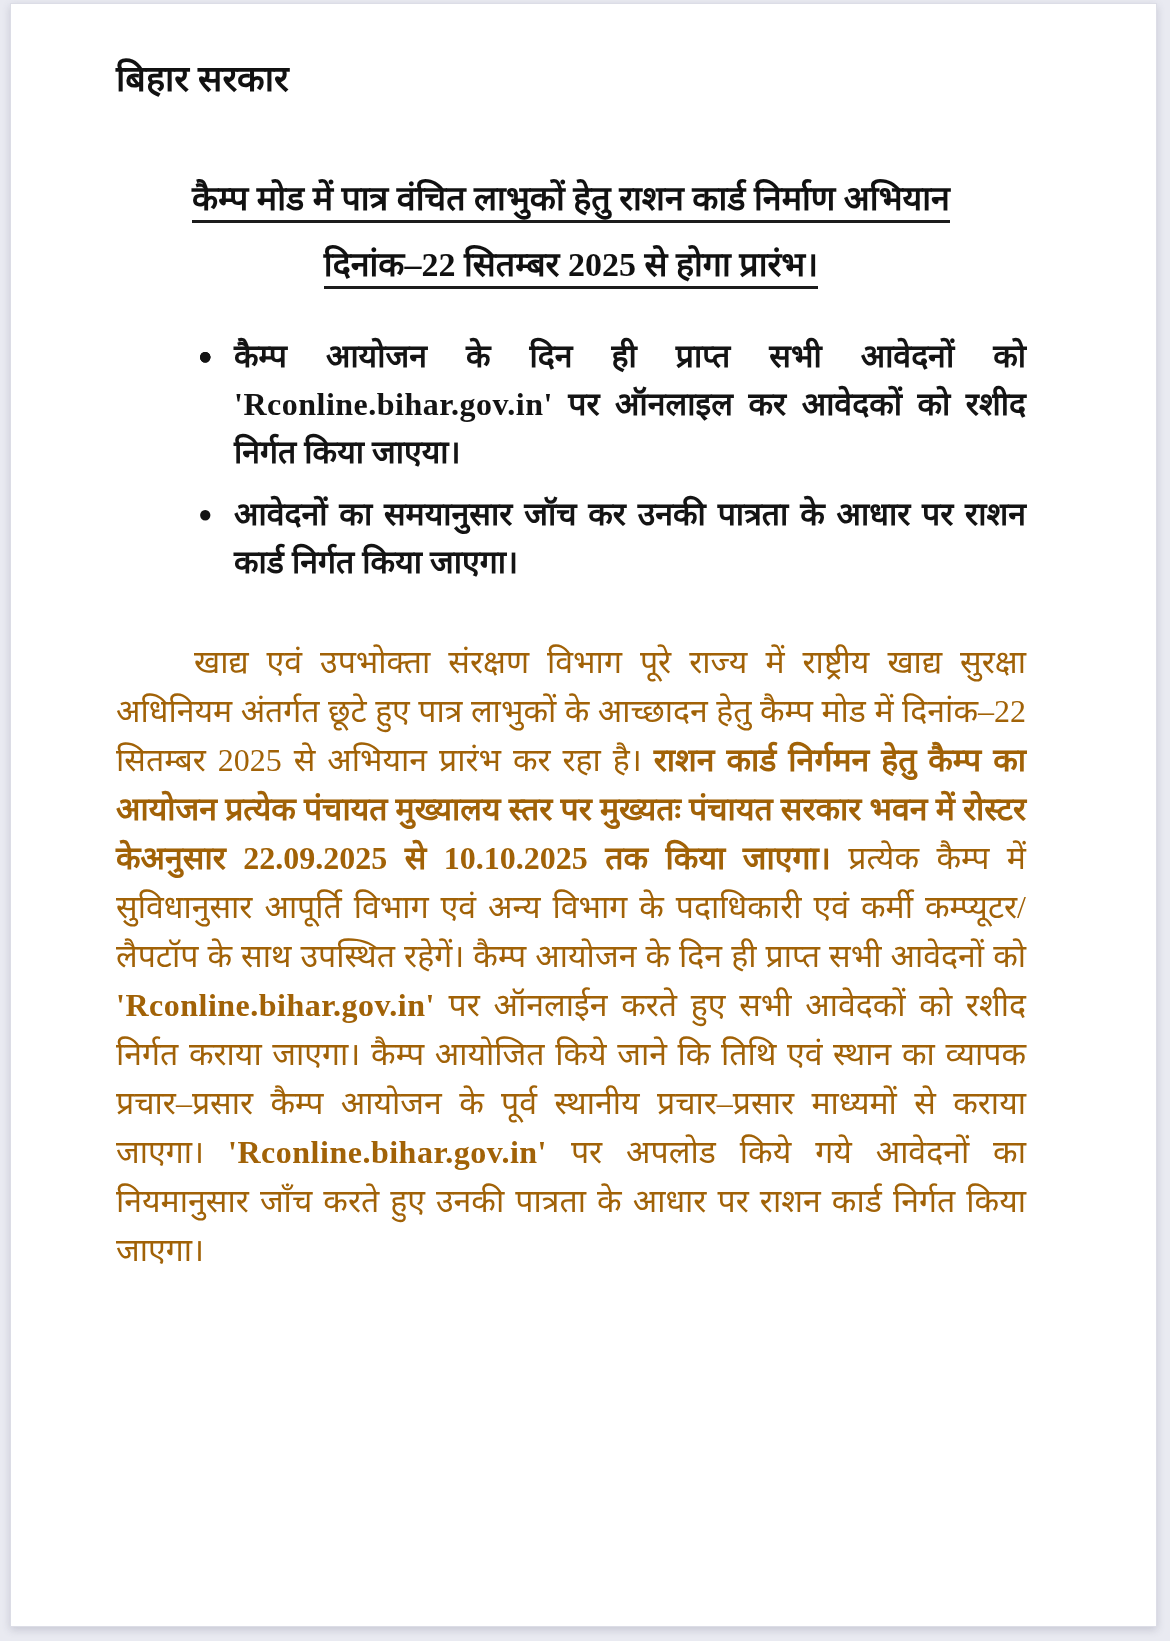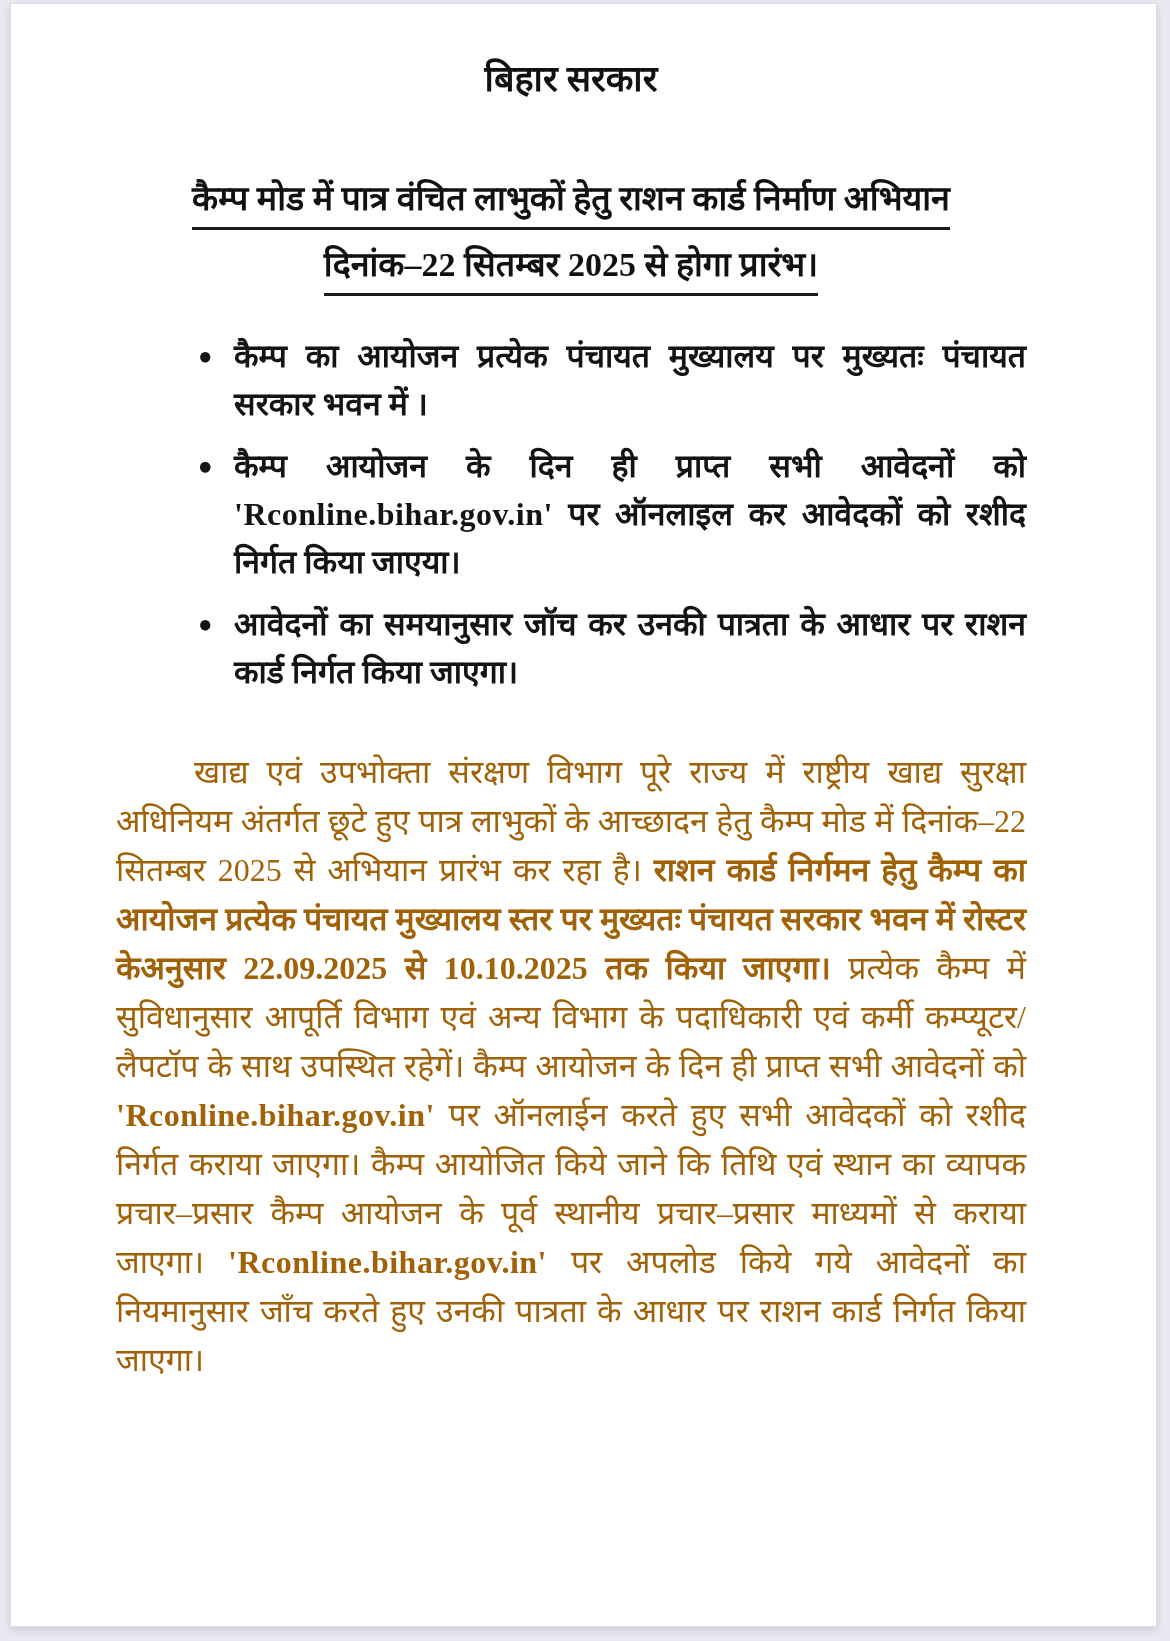--- a/index.html
+++ b/index.html
@@ -17,37 +17,37 @@
     width: 1147px;
     height: 1624px;
     box-sizing: border-box;
     background: #ffffff;
     border: 1px solid #dcdde6;
     box-shadow: 0 3px 8px rgba(70,70,100,0.20);
     padding: 52px 130px 0 105px;
     color: #141414;
   }
   .org-header {
-    text-align: center;
+    text-align: left;
     font-weight: bold;
     font-size: 36px;
     line-height: 46px;
     color: #111;
   }
   .doc-title {
     margin-top: 64px;
     text-align: center;
     font-weight: bold;
     font-size: 34px;
     line-height: 66px;
     color: #111;
   }
   .doc-title .u {
     border-bottom: 3px solid #1c1c1c;
-    padding-bottom: 10px;
+    padding-bottom: 3px;
   }
   ul.points {
     list-style: none;
     margin: 34px 0 0 0;
     padding: 0;
     font-size: 32px;
     font-weight: bold;
     line-height: 48px;
     text-align: justify;
   }
@@ -90,21 +90,21 @@
   </div>
 
   <div class="doc-title">
     <div><span class="u">कैम्प मोड में पात्र वंचित लाभुकों हेतु राशन कार्ड निर्माण अभियान</span></div>
     <div><span class="u">दिनांक–22 सितम्बर 2025 से होगा प्रारंभ।</span></div>
   </div>
 
   <ul class="points">
     <li>
       <span class="dot">●</span>
-      <span>कैम्प का आयोजन प्रत्येक पंचायत मुख्यालय पर मुख्यतः पंचायत सरकार भवन में ।</span><span class="latin-bold"></span><span></span>
+      <span class="latin-bold"></span><span></span>
     </li>
     <li>
       <span class="dot">●</span>
       <span class="latin-bold"></span><span></span>
     </li>
     <li>
       <span class="dot">●</span>
       <span>कैम्प आयोजन के दिन ही प्राप्त सभी आवेदनों को </span><span class="latin-bold">'Rconline.bihar.gov.in'</span><span> पर ऑनलाइल कर आवेदकों को रशीद निर्गत किया जाएया।</span>
     </li>
     <li>

